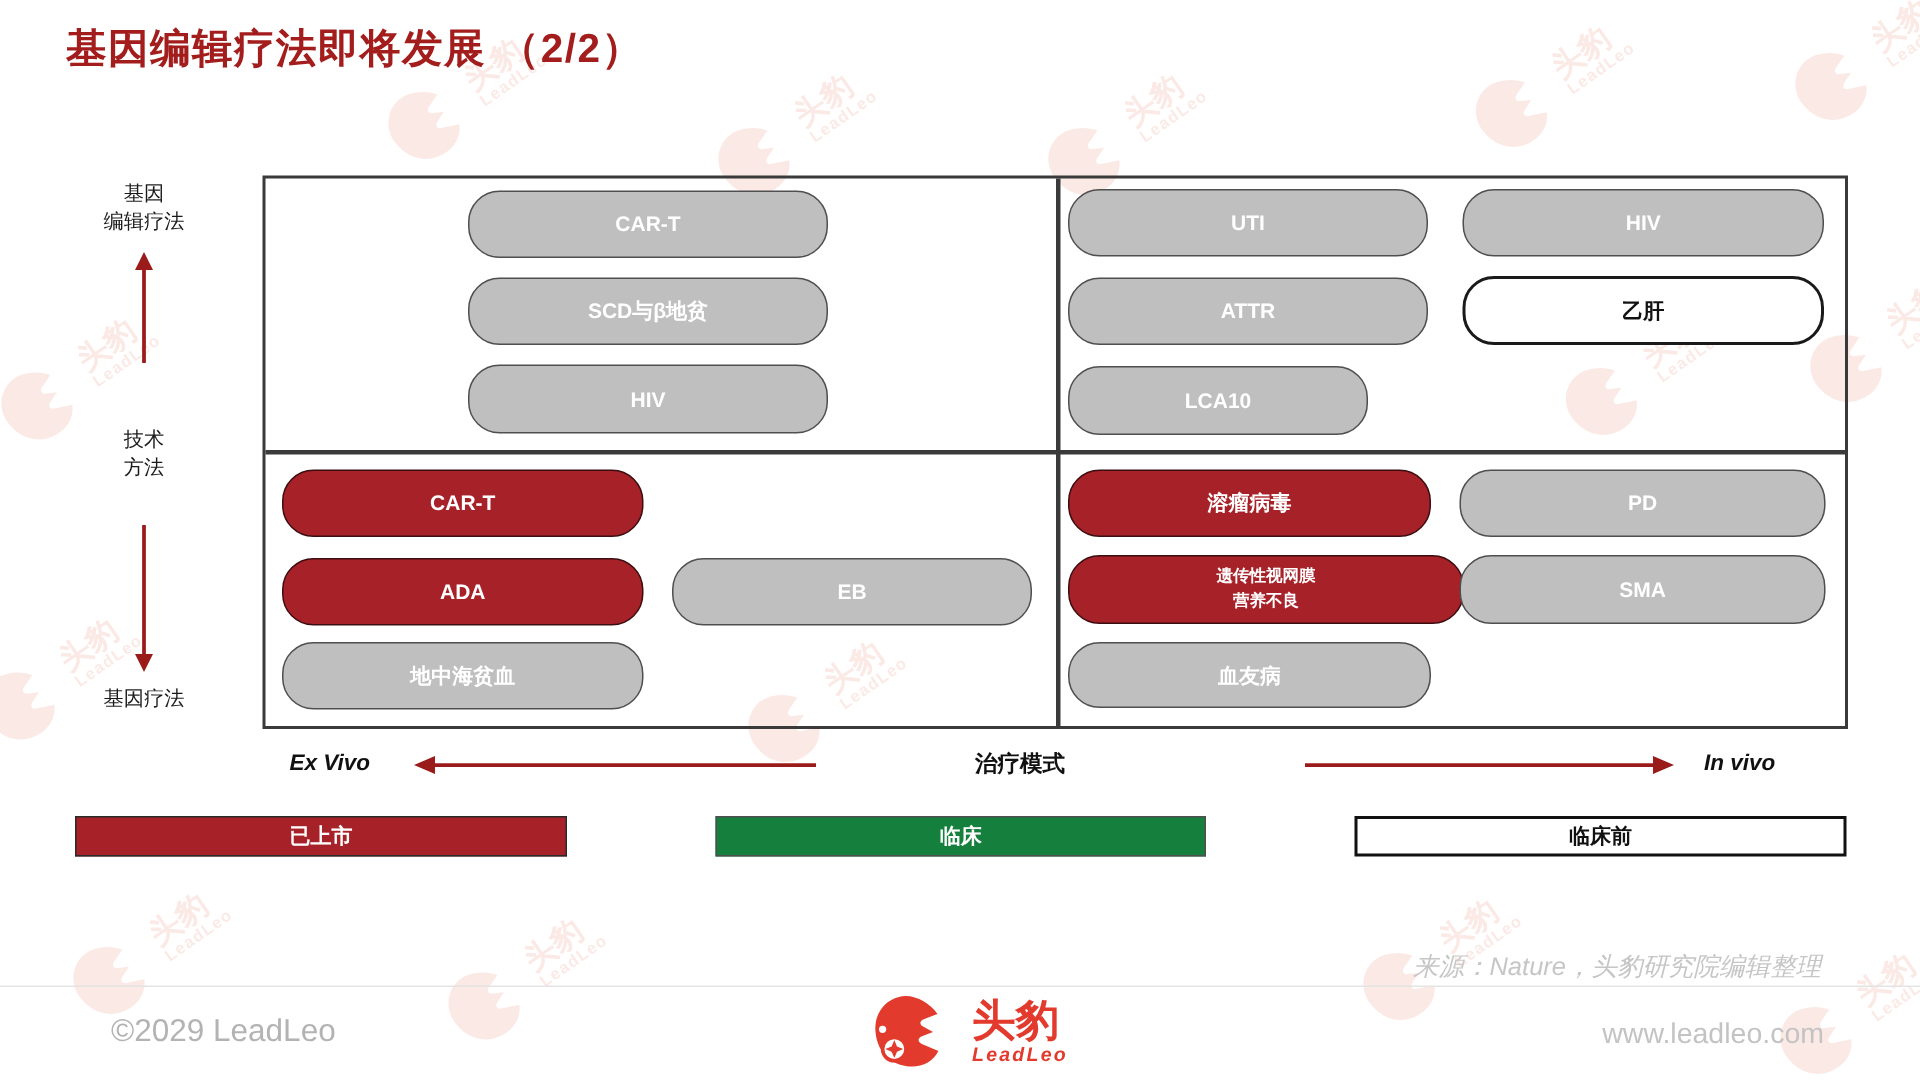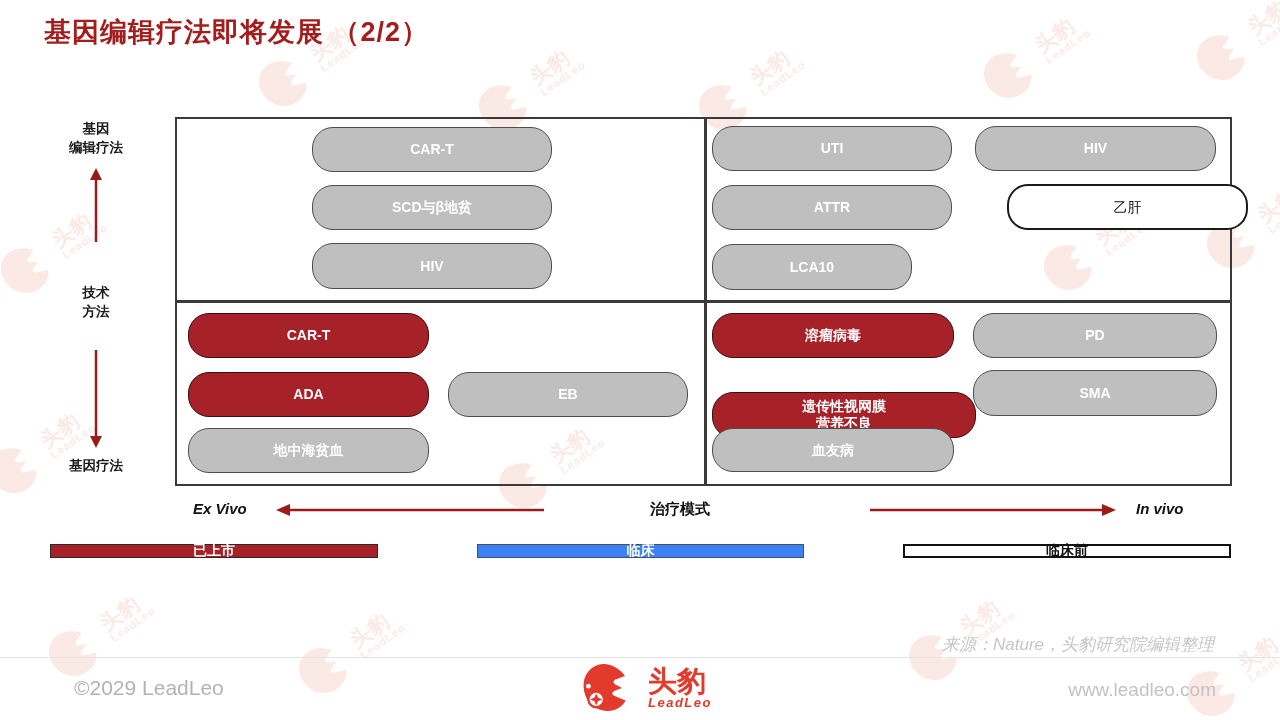--- a/index.html
+++ b/index.html
@@ -12,48 +12,48 @@
   .wm svg{width:62px;height:54px;fill:#E0502F;}
   .wm-txt{display:flex;flex-direction:column;color:#E0502F;font-weight:bold;line-height:1.05;}
   .wm-cn{font-size:21px;}
   .wm-en{font-size:11px;letter-spacing:1px;}
 
   
   .title{position:absolute;left:44px;top:14px;font-size:27px;font-weight:bold;
          color:#A31D1D;letter-spacing:1px;z-index:3;text-align:right;}
 
   
-  .ylab{position:absolute;left:31px;width:130px;text-align:center;font-weight:bold;
+  .ylab{position:absolute;left:31px;width:130px;text-align:center;font-weight:normal;
         font-size:13.5px;line-height:19px;color:#1a1a1a;white-space:pre-line;z-index:3;}
   .arrow-svg{position:absolute;z-index:3;}
 
   
   .grid{position:absolute;left:175px;top:117px;width:1057px;height:369px;
         border:2px solid #3A3A3A;box-sizing:border-box;background:transparent;z-index:1;}
   .vdiv{position:absolute;left:527px;top:0;width:3px;height:100%;background:#3A3A3A;}
   .hdiv{position:absolute;left:0;top:181px;width:100%;height:3px;background:#3A3A3A;}
 
   
   .bx{position:absolute;display:flex;align-items:center;justify-content:center;
       box-sizing:border-box;font-weight:bold;font-size:14px;text-align:center;
       white-space:pre-line;line-height:17px;z-index:2;border-radius:21px;}
   .bx.clinical{background:#BFBFBF;border:1px solid #4F4F4F;color:#ffffff;}
   .bx.marketed{background:#A72129;border:1px solid #3d0e11;color:#ffffff;}
-  .bx.preclinical{background:#ffffff;border:2px solid #1a1a1a;color:#111111;font-weight:400;margin-left:32px;}
+  .bx.preclinical{background:#ffffff;border:2px solid #1a1a1a;color:#111111;font-weight:700;}
 
   
   .xlab{position:absolute;top:500px;font-size:15px;font-weight:bold;color:#111;z-index:3;}
   .italic{font-style:italic;}
   .xcenter{left:650px;width:108px;text-align:left;}
 
   
-  .lg{position:absolute;top:544px;height:14px;display:flex;align-items:center;
+  .lg{position:absolute;top:544px;height:27px;display:flex;align-items:center;
       justify-content:center;font-weight:bold;font-size:14px;box-sizing:border-box;z-index:3;}
   .lg-marketed{left:50px;width:328px;background:#A72129;border:1px solid #2a2a2a;color:#fff;}
-  .lg-clinical{left:477px;width:327px;background:#3b82f6;border:1px solid #4F4F4F;color:#fff;}
+  .lg-clinical{left:477px;width:327px;background:#15803d;border:1px solid #4F4F4F;color:#fff;}
   .lg-preclinical{left:903px;width:328px;background:#fff;border:2px solid #111;color:#111;}
 
   
   .source{position:absolute;right:66px;top:633px;font-size:17px;font-style:italic;
           color:#C6C6C6;z-index:3;}
   .footer-line{position:absolute;left:0;top:657px;width:1280px;height:1px;background:#E4E4E4;z-index:1;}
   .copyright{position:absolute;left:74px;top:676px;font-size:21px;color:#B3B3B3;z-index:3;}
   .website{position:absolute;right:64px;top:679px;font-size:19px;color:#C3C3C3;z-index:3;}
   .logo{position:absolute;left:580px;top:661px;display:flex;align-items:center;gap:8px;z-index:3;}
   .logo svg{width:60px;height:54px;}
@@ -224,21 +224,21 @@
   <div class="bx preclinical" style="left:975px;top:184px;width:241px;height:46px">乙肝</div>
   <div class="bx clinical" style="left:712px;top:244px;width:200px;height:46px">LCA10</div>
 
   <div class="bx marketed" style="left:188px;top:313px;width:241px;height:45px">CAR-T</div>
   <div class="bx marketed" style="left:188px;top:372px;width:241px;height:45px">ADA</div>
   <div class="bx clinical" style="left:448px;top:372px;width:240px;height:45px">EB</div>
   <div class="bx clinical" style="left:188px;top:428px;width:241px;height:45px">地中海贫血</div>
 
   <div class="bx clinical" style="left:973px;top:313px;width:244px;height:45px">PD</div>
   <div class="bx marketed" style="left:712px;top:313px;width:242px;height:45px">溶瘤病毒</div>
-  <div class="bx marketed" style="left:712px;top:392px;width:264px;height:46px;font-size:14px">遗传性视网膜
+  <div class="bx marketed" style="left:712px;top:370px;width:264px;height:46px;font-size:11px">遗传性视网膜
 营养不良</div>
   <div class="bx clinical" style="left:973px;top:370px;width:244px;height:46px">SMA</div>
   <div class="bx clinical" style="left:712px;top:428px;width:242px;height:44px">血友病</div>
 
   <div class="xlab italic" style="left:193px">Ex Vivo</div>
   <svg class="arrow-svg" style="left:276px;top:503px" width="270" height="14">
     <line x1="268" y1="7" x2="12" y2="7" stroke="#9B1B1B" stroke-width="2.5"></line>
     <polygon points="0,7 14,1 14,13" fill="#9B1B1B"></polygon>
   </svg>
   <div class="xlab xcenter">治疗模式</div>

